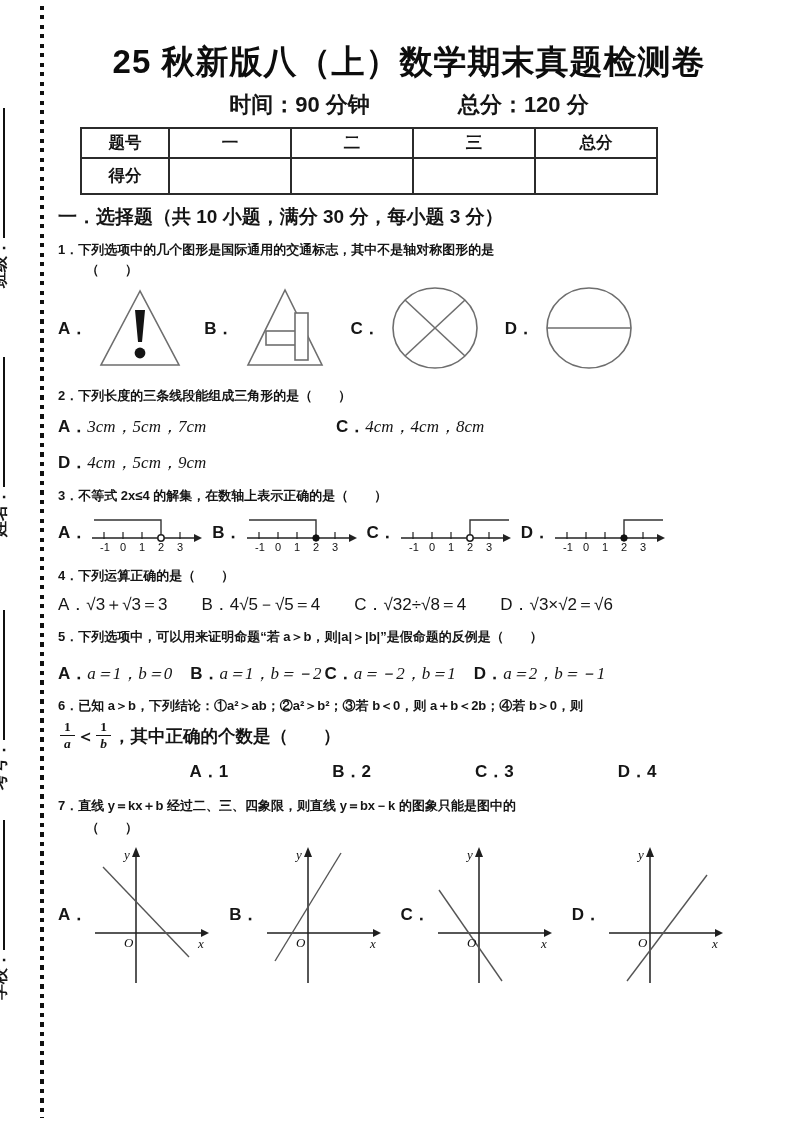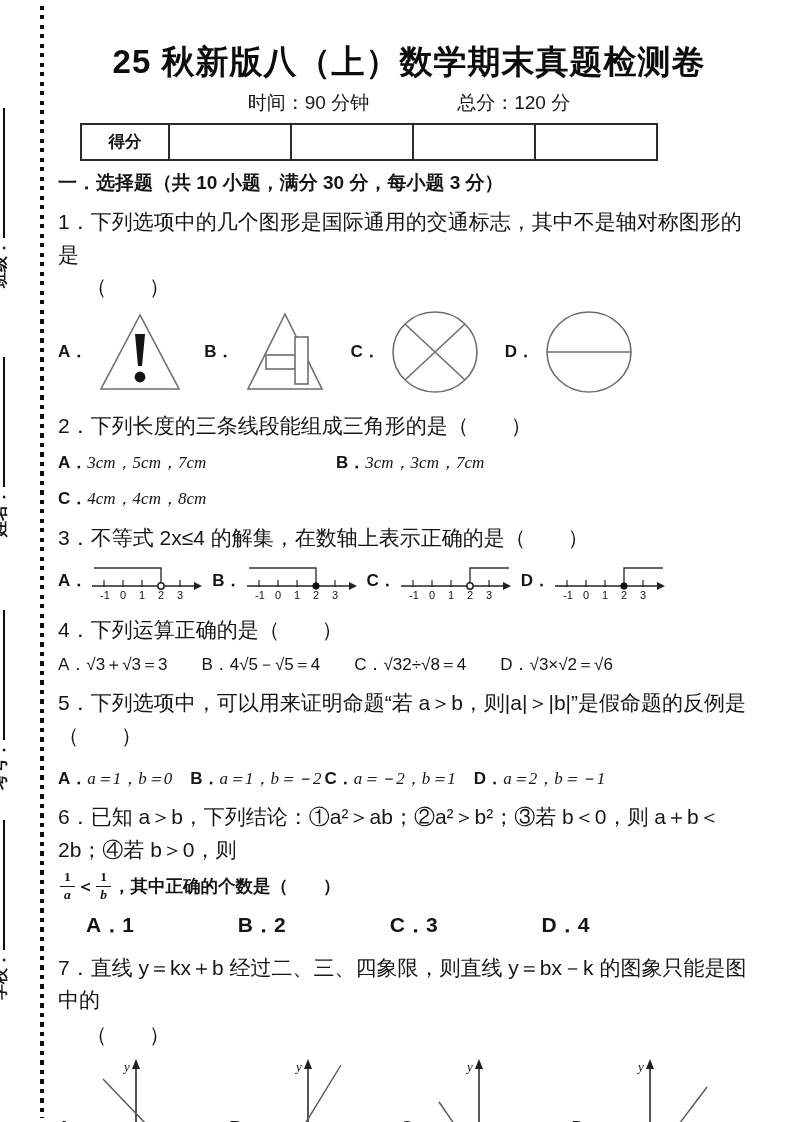--- a/index.html
+++ b/index.html
@@ -13,30 +13,30 @@
     background:repeating-linear-gradient(to bottom, #101010 0 4px, transparent 4px 9.5px);
   }
   .margin-field {
     position:absolute; left:14px; height:24px; width:196px;
     transform:rotate(-90deg); transform-origin:left bottom;
     font-size:16px; font-weight:700; white-space:nowrap;
   }
   .mf-line { display:inline-block; width:130px; border-bottom:2.5px solid #101010; height:12px; margin-left:2px; }
   .content { position:absolute; left:58px; top:40px; width:702px; }
   .title { font-size:33px; font-weight:900; text-align:center; letter-spacing:1px; color:#0d0d0d; }
-  .subtitle { display:flex; justify-content:center; gap:88px; margin-top:5px; font-size:19px; font-weight:400; }
+  .subtitle { display:flex; justify-content:center; gap:88px; margin-top:5px; font-size:22px; font-weight:700; }
   table.score-table { border-collapse:collapse; margin:7px 0 0 22px; }
   table.score-table td {
     border:2px solid #2b2b2b; text-align:center; font-size:16.5px; font-weight:700;
     height:30px; width:122px; padding:0 4px;
   }
   table.score-table td.first { width:88px; }
   table.score-table tr.score-row td { height:36px; }
   .section-heading { margin-top:9px; font-size:19px; font-weight:800; }
-  .q-text { margin-top:10px; font-size:21px; font-weight:400; line-height:1.55; }
+  .q-text { margin-top:10px; font-size:13px; font-weight:700; line-height:1.55; }
   .indent { margin-left:28px; }
   .opt-label { font-size:17px; font-weight:600; }
   .math-it { font-family:"Liberation Serif", serif; font-style:italic; font-weight:500; }
   
   .sign-row { display:flex; align-items:center; margin-top:4px; height:88px; }
   .sign-row .opt-label { margin-right:9px; }
   .sign-row svg { flex:0 0 auto; }
   .gap20 { margin-left:20px; } .gap24 { margin-left:24px; }
   
   .q2-opts { display:grid; grid-template-columns:278px auto; row-gap:13px; margin-top:9px; font-size:17px; font-weight:600; }
@@ -54,21 +54,21 @@
   .nl-arrow { fill:#222; }
   
   .q4-opts { display:flex; margin-top:7px; font-size:17px; font-weight:400; }
   .q4-opts .itm + .itm { margin-left:34px; }
   .q5-opts { display:flex; margin-top:15px; font-size:17px; font-weight:600; }
   .q6-line2 { display:flex; align-items:center; margin-top:4px; font-size:17.5px; font-weight:600; }
   .frac { display:inline-flex; flex-direction:column; align-items:center; line-height:1.05; font-size:13.5px;
           font-family:"Liberation Serif",serif; margin:0 2px; }
   .frac .num { border-bottom:1.6px solid #151515; padding:0 4px 1px; }
   .frac .den { padding-top:1px; font-style:italic; }
-  .q6-opts { display:flex; gap:104px; margin:9px 0 0 28px; font-size:21px; font-weight:600; }
+  .q6-opts { display:flex; gap:104px; margin:9px 0 0 28px; font-size:17px; font-weight:600;justify-content:center; }
   
   .graph-row { display:flex; align-items:center; margin-top:6px; }
   .graph-item { display:flex; align-items:center; }
   .graph-item .opt-label { margin-right:4px; }
   .g-gap { margin-left:18px; }
   .ax { stroke:#1f1f1f; stroke-width:1.5; fill:none; }
   .ax-arrow { fill:#1f1f1f; }
   .g-line { stroke:#555; stroke-width:1.4; }
   .g-txt { font-size:13px; fill:#111; font-family:"Liberation Serif",serif; font-style:italic; }
   
@@ -99,20 +99,27 @@
 
     <h1 class="title">25 秋新版八（上）数学期末真题检测卷</h1>
 
     <div class="subtitle">
       <span>时间：90 分钟</span>
       <span>总分：120 分</span>
     </div>
 
     <table class="score-table">
       <tbody>
+          <tr>
+        <td class="first">题号</td>
+        <td>一</td>
+        <td>二</td>
+        <td>三</td>
+        <td>总分</td>
+      </tr>
       <tr class="score-row">
         <td class="first">得分</td>
         <td></td>
         <td></td>
         <td></td>
         <td></td>
       </tr>
     </tbody>
       </table>
 
@@ -142,22 +149,22 @@
       <span class="opt-label gap24">D．</span>
       <svg width="92" height="86" viewBox="0 0 92 86">
         <ellipse class="sign-outline" cx="46" cy="43" rx="42" ry="40"></ellipse>
         <line class="sign-outline" x1="4" y1="43" x2="88" y2="43"></line>
       </svg>
     </div>
 
     <div class="q-text" style="margin-top:14px;">2．下列长度的三条线段能组成三角形的是（　　）</div>
     <div class="q2-opts">
       <div><span>A．</span><span class="math-it">3cm，5cm，7cm</span></div>
-      <div><span>B．</span><span class="math-it">3cm，3cm，7cm</span></div>
       <div><span>C．</span><span class="math-it">4cm，4cm，8cm</span></div>
+      <div><span>D．</span><span class="math-it">4cm，5cm，9cm</span></div>
     </div>
 
     <div class="q-text" style="margin-top:12px;">3．不等式 2x≤4 的解集，在数轴上表示正确的是（　　）</div>
     <div class="nl-row">
       <div class="nl-item">
         <span class="opt-label">A．</span>
         <svg width="112" height="42" viewBox="0 0 112 42">
           <line class="nl-axis" x1="2" y1="26" x2="106" y2="26"></line>
           <polygon class="nl-arrow" points="104,22 112,26 104,30"></polygon>
           <line class="nl-tick" x1="14" y1="20" x2="14" y2="27"></line>

